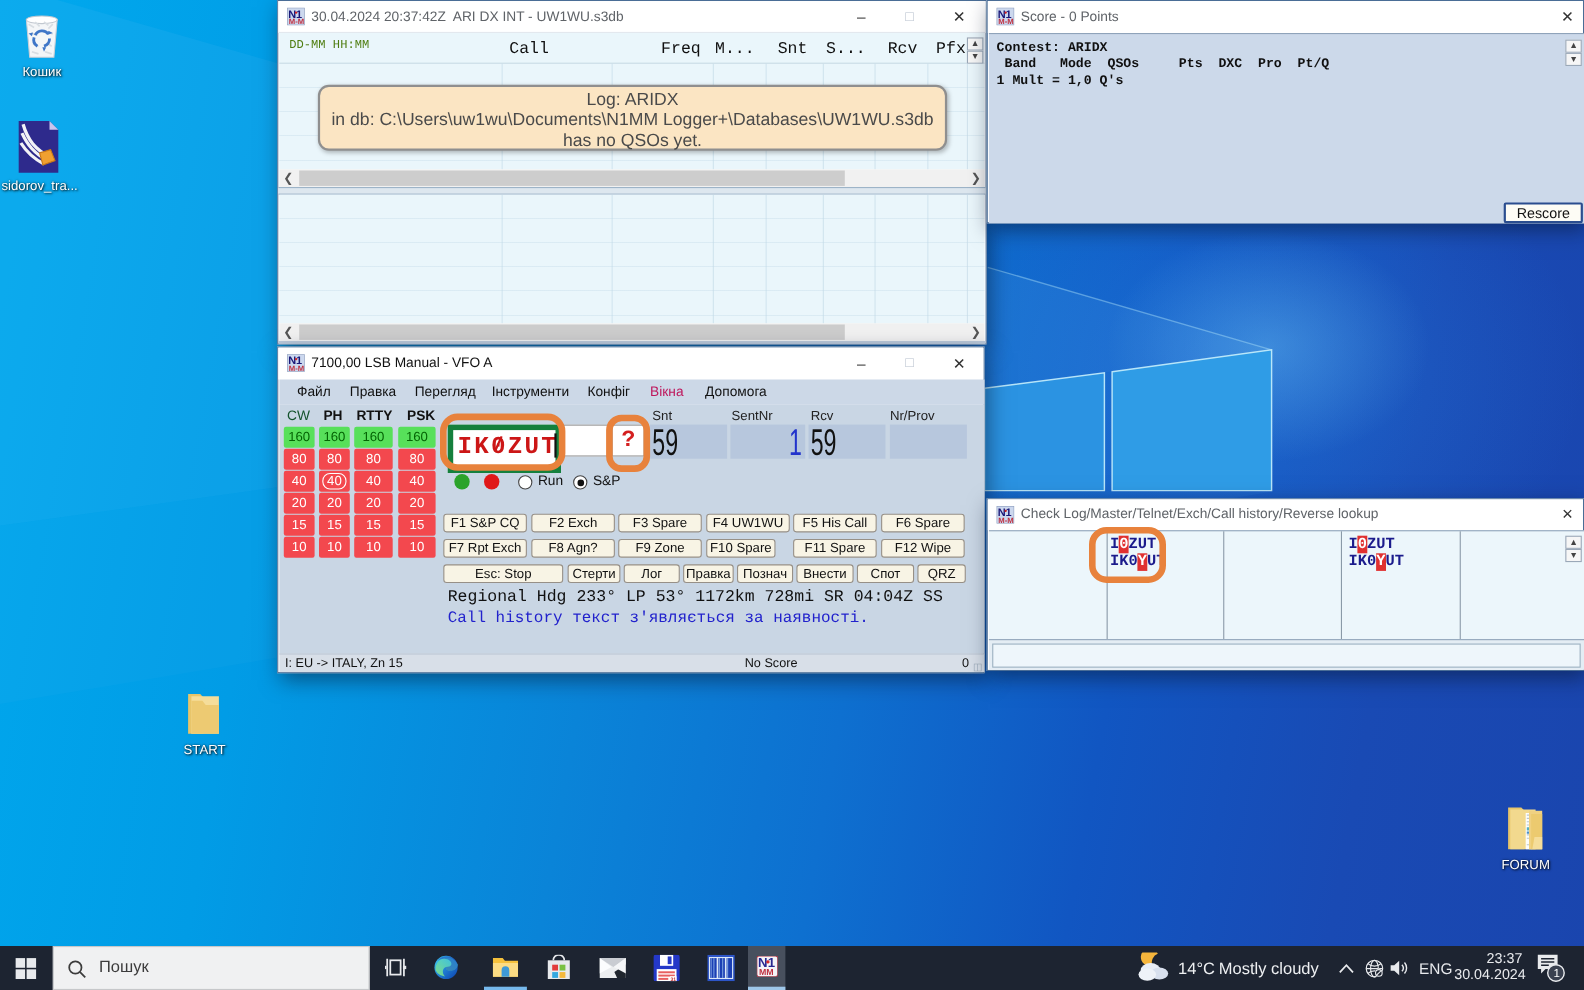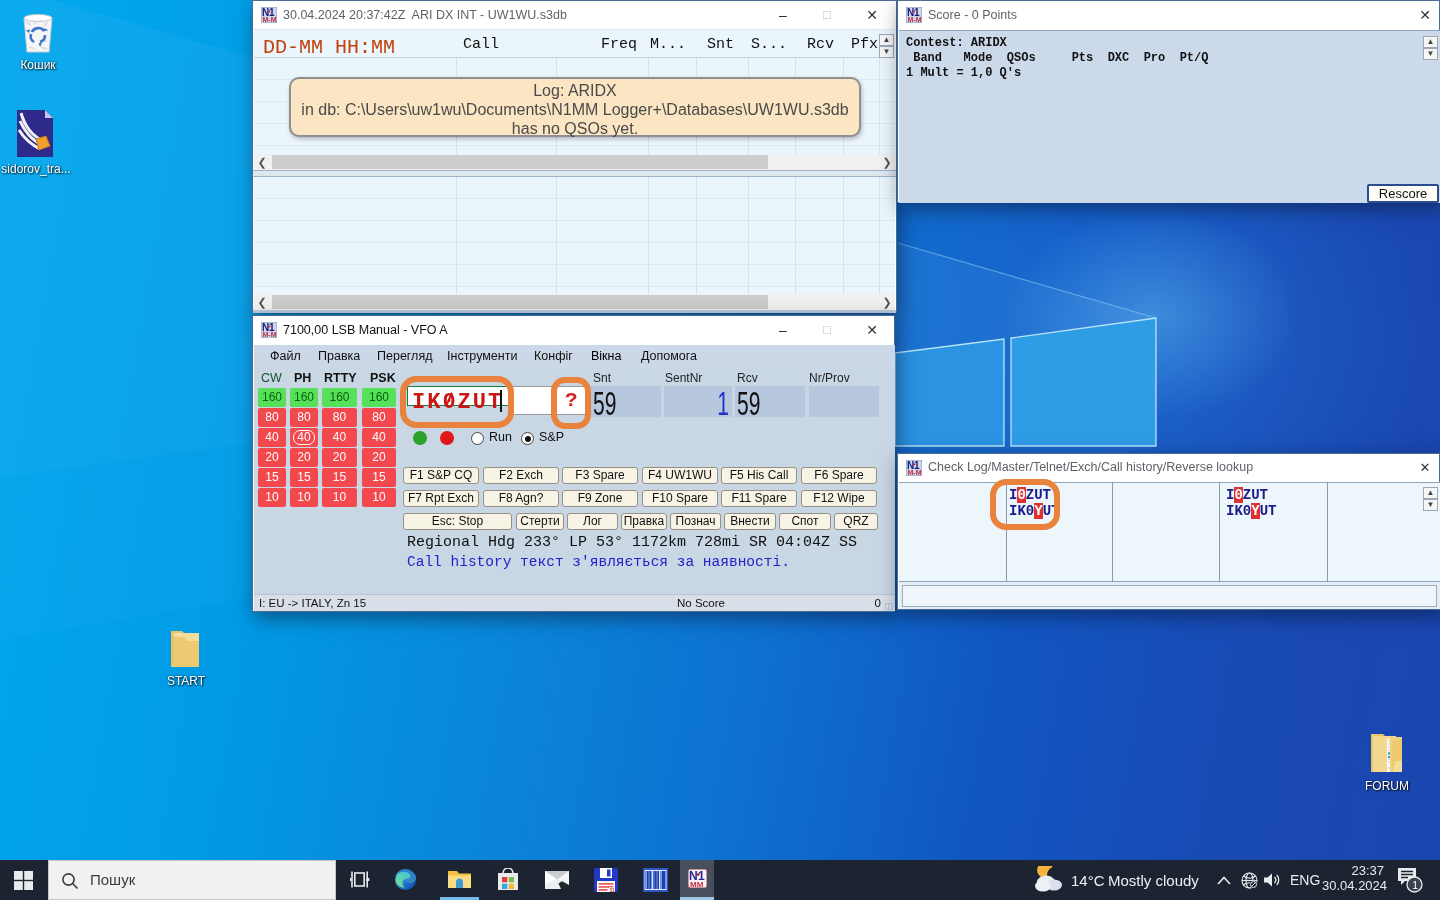--- a/index.html
+++ b/index.html
@@ -94,21 +94,21 @@
         <text x="8" y="9" font-family="Liberation Sans" font-size="10" font-weight="bold" fill="#1a1878">1</text>
         <path d="M7.2 4.5 l2 0 M8.2 3.5 l0 2" stroke="#d02020" stroke-width="1.2"></path>
         <text x="1.5" y="15" font-family="Liberation Sans" font-size="7" font-weight="bold" fill="#c03040">M-M</text>
       </svg>
  <div class="ttext" style="left:30px">30.04.2024 20:37:42Z  ARI DX INT - UW1WU.s3db</div>
  <div class="wbtn" style="left:513px;font-size:14px">–</div>
  <div class="wbtn" style="left:557px;color:#b9c2cf">□</div>
  <div class="wbtn" style="left:602px;font-size:14px">✕</div>
 </div>
 <div class="abs" style="left:1px;top:29px;width:641px;height:28px;background:#eaf6fb;border-bottom:1px solid #c3d6e0">
- <div class="mono abs" style="font-size:20px;color:#c2410c;top:6px;left:9px">DD-MM HH:MM</div>
+ <div class="mono abs" style="font-size:11px;color:#4d7c0f;top:6px;left:9px">DD-MM HH:MM</div>
       <div class="mono abs" style="font-size:15px;color:#101010;top:6px;left:209px">Call</div>
       <div class="mono abs" style="font-size:15px;color:#101010;top:6px;left:347px">Freq</div>
       <div class="mono abs" style="font-size:15px;color:#101010;top:6px;left:396px">M...</div>
       <div class="mono abs" style="font-size:15px;color:#101010;top:6px;left:453px">Snt</div>
       <div class="mono abs" style="font-size:15px;color:#101010;top:6px;left:497px">S...</div>
       <div class="mono abs" style="font-size:15px;color:#101010;top:6px;left:553px">Rcv</div>
       <div class="mono abs" style="font-size:15px;color:#101010;top:6px;left:597px">Pfx</div>
 </div>
 <div class="spin" style="left:626px;top:33px">▲</div>
 <div class="spin" style="left:626px;top:45px">▼</div>
@@ -182,21 +182,21 @@
  <div class="wbtn" style="left:513px;font-size:14px">–</div>
  <div class="wbtn" style="left:557px;color:#b9c2cf">□</div>
  <div class="wbtn" style="left:602px;font-size:14px">✕</div>
 </div>
 <div class="abs" style="left:1px;top:29px;width:641px;height:23px;background:#ccd8e7">
       <div class="abs" style="left:16px;top:4px;font-size:12.5px;color:#111">Файл</div>
       <div class="abs" style="left:64px;top:4px;font-size:12.5px;color:#111">Правка</div>
       <div class="abs" style="left:123px;top:4px;font-size:12.5px;color:#111">Перегляд</div>
       <div class="abs" style="left:193px;top:4px;font-size:12.5px;color:#111">Інструменти</div>
       <div class="abs" style="left:280px;top:4px;font-size:12.5px;color:#111">Конфіг</div>
-      <div class="abs" style="left:337px;top:4px;font-size:12.5px;color:#000000">Вікна</div>
+      <div class="abs" style="left:337px;top:4px;font-size:12.5px;color:#be185d">Вікна</div>
       <div class="abs" style="left:387px;top:4px;font-size:12.5px;color:#111">Допомога</div>
     </div>
 <div class="abs" style="left:1px;top:52px;width:641px;height:226px;background:#c9d6e4">
  <div class="abs" style="left:7px;top:3px;font-size:12.5px;font-weight:normal;color:#14532d">CW</div>
  <div class="abs" style="left:40px;top:3px;font-size:12.5px;font-weight:bold;color:#111">PH</div>
  <div class="abs" style="left:70px;top:3px;font-size:12.5px;font-weight:bold;color:#111">RTTY</div>
  <div class="abs" style="left:116px;top:3px;font-size:12.5px;font-weight:bold;color:#111">PSK</div>
  <div class="abs" style="left:339px;top:3px;font-size:12px;color:#222">Snt</div>
  <div class="abs" style="left:411px;top:3px;font-size:12px;color:#222">SentNr</div>
  <div class="abs" style="left:483px;top:3px;font-size:12px;color:#222">Rcv</div>
@@ -221,21 +221,21 @@
 <div class="bandc red" style="left:68px;top:80px;width:35px">20</div>
 <div class="bandc red" style="left:68px;top:100px;width:35px">15</div>
 <div class="bandc red" style="left:68px;top:120px;width:35px">10</div>
 <div class="bandc green" style="left:108px;top:20px;width:34px">160</div>
 <div class="bandc red" style="left:108px;top:40px;width:34px">80</div>
 <div class="bandc red" style="left:108px;top:60px;width:34px">40</div>
 <div class="bandc red" style="left:108px;top:80px;width:34px">20</div>
 <div class="bandc red" style="left:108px;top:100px;width:34px">15</div>
 <div class="bandc red" style="left:108px;top:120px;width:34px">10</div>
 <div class="abs" style="left:39px;top:62px;width:22px;height:15px;border:1.5px solid #fff;border-radius:7px"></div>
- <div class="abs" style="left:153px;top:18px;width:103px;height:20px;background:#fff;border:1px solid #15803d">
+ <div class="abs" style="left:153px;top:18px;width:103px;height:44px;background:#fff;border:5px solid #15803d">
    <span class="mono" style="position:absolute;left:4px;top:3px;font-size:22px;font-weight:bold;color:#cc1616;letter-spacing:2px">IK0ZUT</span>
    <span class="abs" style="left:40px;top:5px;width:1.5px;height:15px;background:#cc1616;transform:rotate(24deg)"></span>
    <span class="abs" style="left:92px;top:3px;width:1.5px;height:22px;background:#111"></span>
  </div>
  <div class="abs" style="left:258px;top:18px;width:42px;height:29px;background:#fff;border:1px solid #999"></div>
  <div class="abs" style="left:302px;top:18px;width:30px;height:29px;background:#fff;border:1px solid #999">
    <span class="mono" style="position:absolute;left:8px;top:2px;font-size:21px;font-weight:bold;color:#d42020">?</span>
  </div>
  <div class="abs" style="left:337px;top:18px;width:70px;height:31px;background:#b7c7dd">
         <span class="abs" style="left:2px;top:-2px;font-size:34px;color:#111;transform:scaleX(.62);transform-origin:left top">59</span>
@@ -256,21 +256,21 @@
  <div class="abs" style="left:285px;top:62px;font-size:12.5px;color:#111">S&amp;P</div>
 <div class="fkey" style="left:149px;top:99px;width:76px">F1 S&amp;P CQ</div>
 <div class="fkey" style="left:229px;top:99px;width:76px">F2 Exch</div>
 <div class="fkey" style="left:308px;top:99px;width:76px">F3 Spare</div>
 <div class="fkey" style="left:388px;top:99px;width:76px">F4 UW1WU</div>
 <div class="fkey" style="left:467px;top:99px;width:76px">F5 His Call</div>
 <div class="fkey" style="left:547px;top:99px;width:76px">F6 Spare</div>
 <div class="fkey" style="left:149px;top:122px;width:76px">F7 Rpt Exch</div>
 <div class="fkey" style="left:229px;top:122px;width:76px">F8 Agn?</div>
 <div class="fkey" style="left:308px;top:122px;width:76px">F9 Zone</div>
-<div class="fkey" style="left:388px;top:122px;width:76px">F10 Spare</div>
+<div class="fkey" style="left:388px;top:122px;width:63px">F10 Spare</div>
 <div class="fkey" style="left:467px;top:122px;width:76px">F11 Spare</div>
 <div class="fkey" style="left:547px;top:122px;width:76px">F12 Wipe</div>
 <div class="fkey" style="left:149px;top:145px;width:109px">Esc: Stop</div>
 <div class="fkey" style="left:262px;top:145px;width:48px">Стерти</div>
 <div class="fkey" style="left:313px;top:145px;width:51px">Лог</div>
 <div class="fkey" style="left:367px;top:145px;width:46px">Правка</div>
 <div class="fkey" style="left:416px;top:145px;width:51px">Познач</div>
 <div class="fkey" style="left:470px;top:145px;width:52px">Внести</div>
 <div class="fkey" style="left:525px;top:145px;width:52px">Спот</div>
 <div class="fkey" style="left:580px;top:145px;width:44px">QRZ</div>

